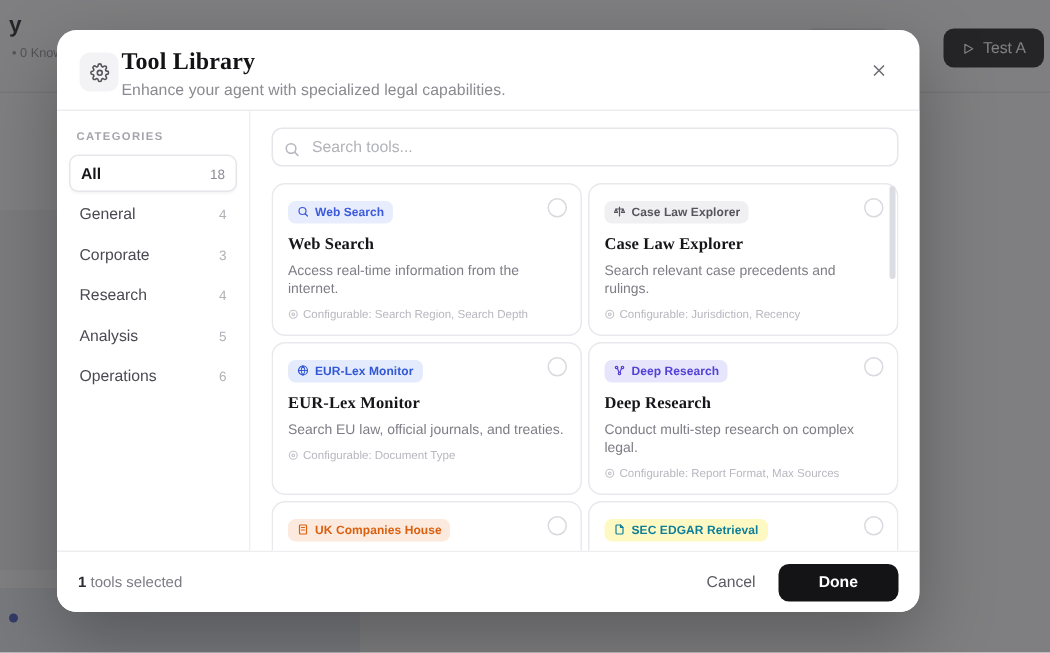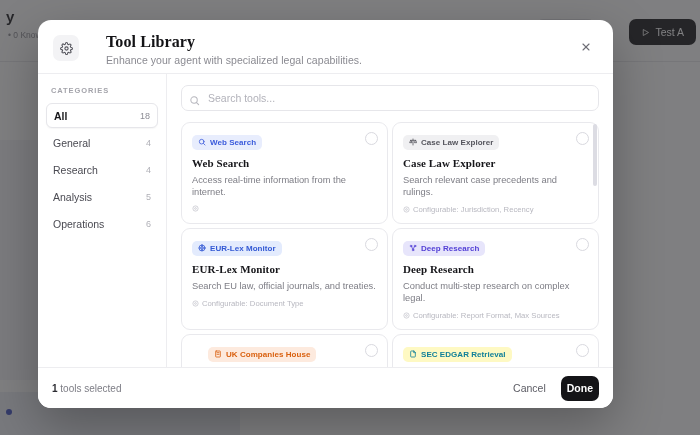--- a/index.html
+++ b/index.html
@@ -108,21 +108,21 @@
     display: flex;
     flex-direction: column;
   }
 
   .modal-header {
     position: relative;
     height: 53px;
     padding: 13px 16px 0 15px;
     display: flex;
     align-items: flex-start;
-    gap: 27px;
+    gap: 2px;
     flex: 0 0 auto;
   }
   .header-icon {
     width: 26px; height: 26px;
     border-radius: 7px;
     background: #f3f3f5;
     display: flex;
     align-items: center;
     justify-content: center;
     flex: 0 0 auto;
@@ -351,21 +351,21 @@
     font-family: "Liberation Sans", sans-serif;
     padding: 4px 4px;
     text-align: right;
   }
   .btn-done {
     background: #141417;
     color: #fff;
     border: none;
     border-radius: 7px;
     height: 25px;
-    padding: 0 6px;
+    padding: 0 27px;
     font-size: 10.5px;
     font-weight: 600;
     cursor: pointer;
     font-family: "Liberation Sans", sans-serif;
   }
 </style>
 </head>
 <body>
 
 <div class="app-bg">
@@ -415,20 +415,24 @@
     <div class="sidebar">
       <div class="cat-label">CATEGORIES</div>
       <div id="cat-list">
           <div class="cat-item active">
             <span class="cat-name">All</span>
             <span class="cat-count">18</span>
           </div>
           <div class="cat-item">
             <span class="cat-name">General</span>
             <span class="cat-count">4</span>
+          </div>
+          <div class="cat-item">
+            <span class="cat-name">Corporate</span>
+            <span class="cat-count">3</span>
           </div>
           <div class="cat-item">
             <span class="cat-name">Research</span>
             <span class="cat-count">4</span>
           </div>
           <div class="cat-item">
             <span class="cat-name">Analysis</span>
             <span class="cat-count">5</span>
           </div>
           <div class="cat-item">
@@ -457,20 +461,21 @@
                     <circle cx="11" cy="11" r="7"></circle>
                     <line x1="16.5" y1="16.5" x2="21" y2="21"></line>
                   </svg>
                 </span>
                 <span>Web Search</span>
               </span><div class="card-title">Web Search</div><div class="card-desc">Access real-time information from the internet.</div><div class="card-config">
                 <svg width="7" height="7" viewBox="0 0 24 24" fill="none" stroke="#c2c2ca" stroke-width="2.5">
                   <circle cx="12" cy="12" r="9"></circle>
                   <circle cx="12" cy="12" r="3"></circle>
                 </svg>
+                <span>Configurable: Search Region, Search Depth</span>
               </div><span class="card-check"></span></div>
             <div class="tool-card"><span class="badge" style="background:#f0f0f2;color:#55555d;">
                 <span style="display:flex;">
                   <svg width="8" height="8" viewBox="0 0 24 24" fill="none" stroke="#55555d" stroke-width="2.4" stroke-linecap="round" stroke-linejoin="round">
                     <path d="M12 3v18"></path>
                     <path d="M5 7h14"></path>
                     <path d="M5 7l-3 7h6z"></path>
                     <path d="M19 7l-3 7h6z"></path>
                   </svg>
                 </span>
@@ -509,21 +514,21 @@
                   </svg>
                 </span>
                 <span>Deep Research</span>
               </span><div class="card-title">Deep Research</div><div class="card-desc">Conduct multi-step research on complex legal.</div><div class="card-config">
                 <svg width="7" height="7" viewBox="0 0 24 24" fill="none" stroke="#c2c2ca" stroke-width="2.5">
                   <circle cx="12" cy="12" r="9"></circle>
                   <circle cx="12" cy="12" r="3"></circle>
                 </svg>
                 <span>Configurable: Report Format, Max Sources</span>
               </div><span class="card-check"></span></div>
-            <div class="tool-card"><span class="badge" style="background:#fdeade;color:#d9600f;margin-left:16px;">
+            <div class="tool-card"><span class="badge" style="background:#fdeade;color:#d9600f;">
                 <span style="display:flex;">
                   <svg width="8" height="8" viewBox="0 0 24 24" fill="none" stroke="#d9600f" stroke-width="2.4" stroke-linecap="round" stroke-linejoin="round">
                     <rect x="5" y="3" width="14" height="18" rx="1.5"></rect>
                     <line x1="9" y1="8" x2="15" y2="8"></line>
                     <line x1="9" y1="13" x2="15" y2="13"></line>
                   </svg>
                 </span>
                 <span>UK Companies House</span>
               </span><span class="card-check"></span></div>
             <div class="tool-card"><span class="badge" style="background:#fef9c3;color:#0f7f99;">

